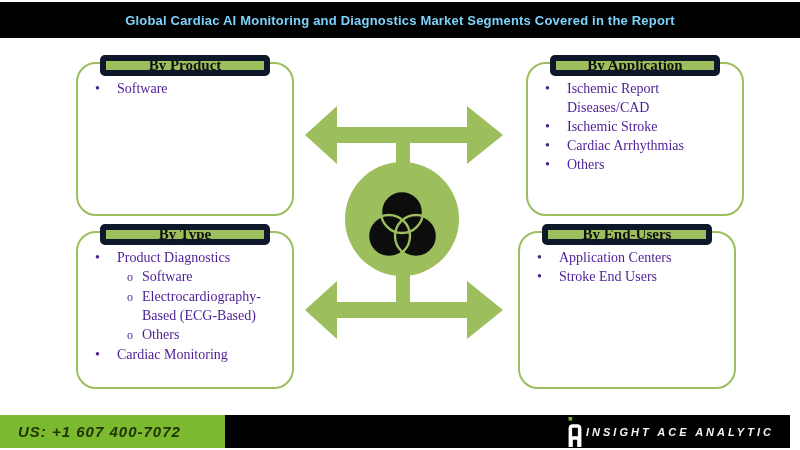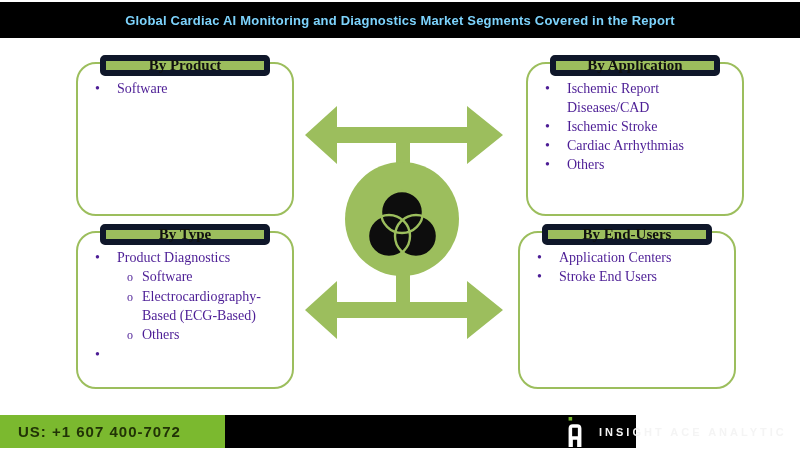--- a/index.html
+++ b/index.html
@@ -32,26 +32,26 @@
   .li .txt{flex:1 1 auto;}
   .lv1 .marker{margin-left:17px;width:22px;}
   .lv1 .marker::before{content:"\2022";font-size:14px;}
   .lv2 .marker{margin-left:49px;width:15px;}
   .lv2 .marker::before{content:"o";font-size:12px;}
 
   
   .center-graphic{position:absolute;left:300px;top:90px;width:210px;height:260px;}
 
   
-  .footer{position:absolute;left:0;top:415px;width:636px;height:33px;background:#000;}
+  .footer{position:absolute;left:0;top:415px;width:790px;height:33px;background:#000;font-style:italic;}
   .phone{position:absolute;left:0;top:0;width:225px;height:33px;background:var(--footer-green,#7BB92F);
          display:flex;align-items:center;padding-left:18px;box-sizing:border-box;}
   .phone span{font-family:"Liberation Sans",sans-serif;font-weight:bold;font-size:15px;
          letter-spacing:1px;color:var(--phone-text,#213306);white-space:nowrap;}
-  .brand{position:absolute;left:564px;top:0;height:33px;display:flex;align-items:center;gap:13px;}
+  .brand{position:absolute;left:564px;top:0;height:33px;display:flex;align-items:center;}
   .brand svg{display:block;}
   .brand-name{font-family:"Liberation Sans",sans-serif;font-weight:bold;font-size:11px;
          letter-spacing:3px;color:#f4f4f4;white-space:nowrap;}
 </style>
 </head>
 <body>
 
 <div class="page">
 
   <div class="titlebar">
@@ -86,20 +86,21 @@
       <div class="li lv2">
           <span class="marker"></span>
           <span class="txt">Electrocardiography-Based (ECG-Based)</span>
         </div>
       <div class="li lv2">
           <span class="marker"></span>
           <span class="txt">Others</span>
         </div>
       <div class="li lv1">
           <span class="marker"></span>
+          <span class="txt">Cardiac Monitoring</span>
         </div>
     </div>
   </section>
 
   <section class="seg-box box-application">
     <div class="tab">
       <span>By Application</span>
     </div>
     <div class="list">
       <div class="li lv1">

